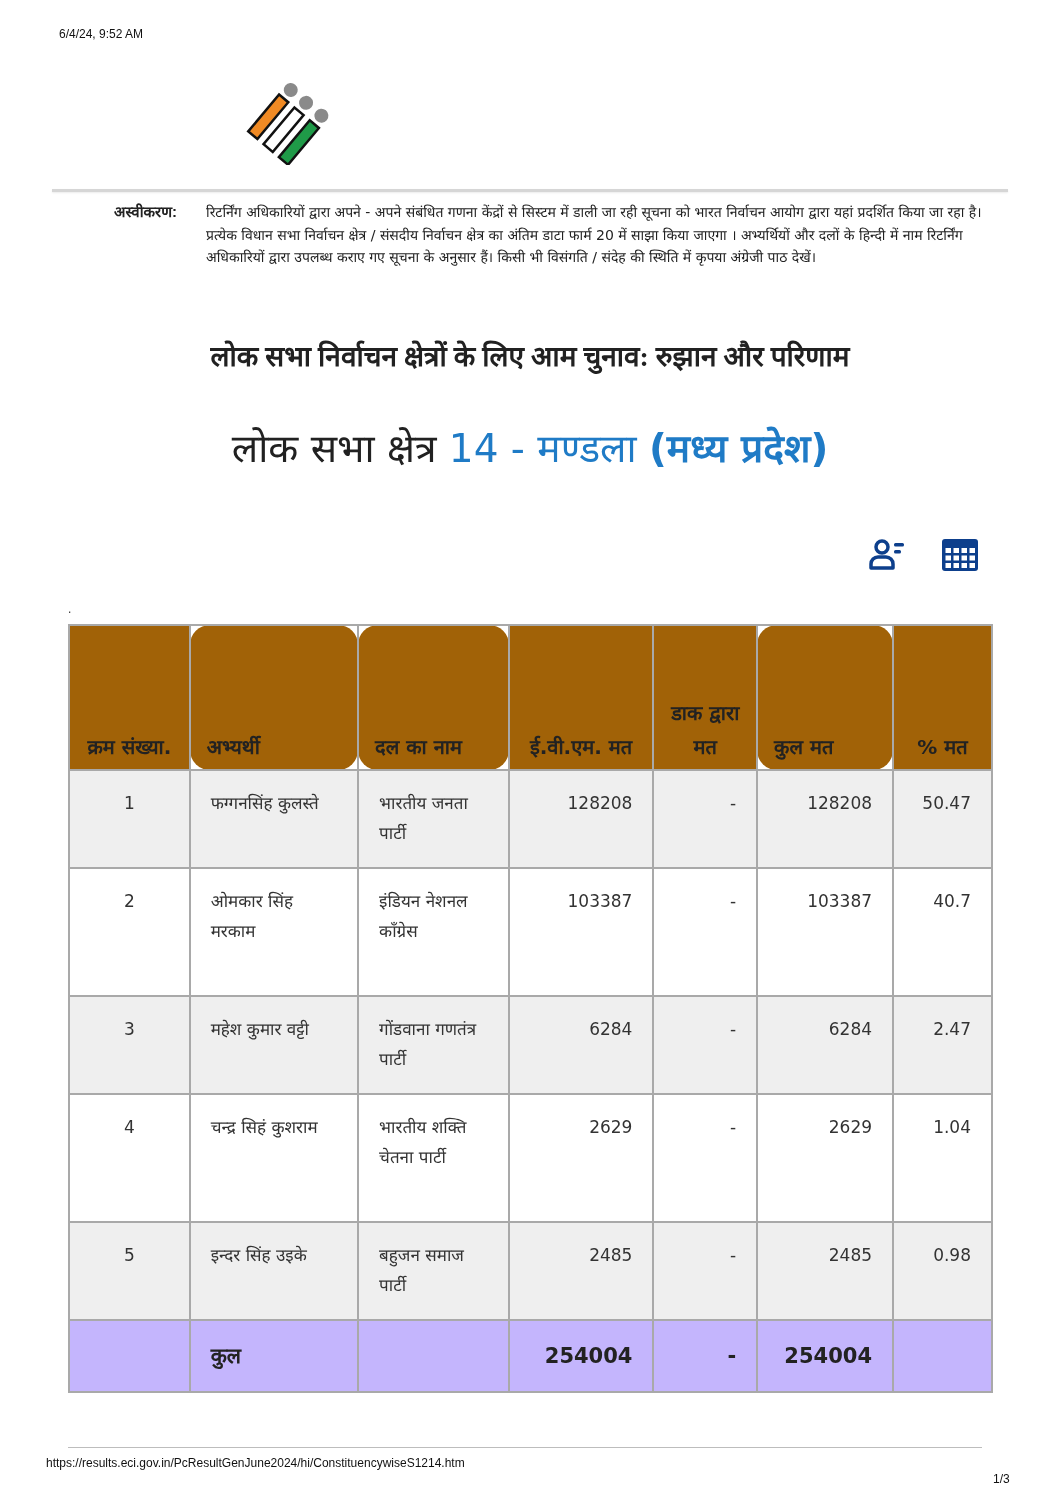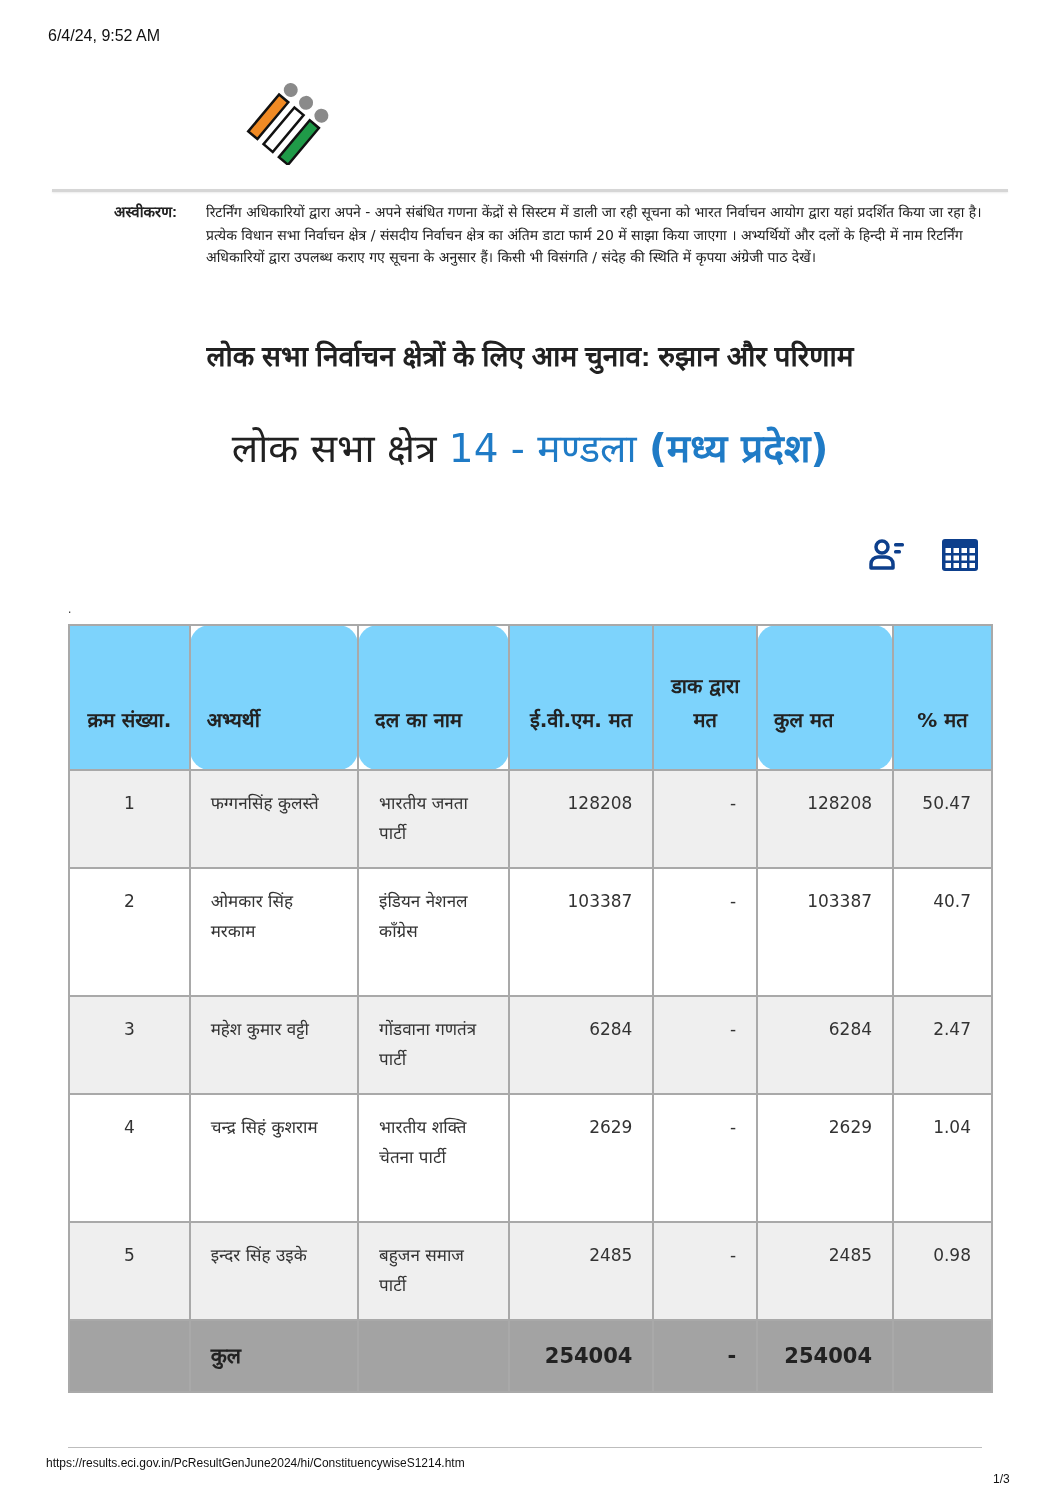--- a/index.html
+++ b/index.html
@@ -1,57 +1,57 @@
 <!DOCTYPE html>
 <html><head>
 <meta charset="utf-8">
 <style>
   * { box-sizing: border-box; margin: 0; padding: 0; }
   html, body { width: 1058px; height: 1496px; background: #ffffff; }
   body { position: relative; font-family: "Liberation Sans", "DejaVu Sans", sans-serif; color: #222; overflow: hidden; }
 
-  .print-header { position: absolute; left: 48px; top: 27px; font-size: 16px; color: #111; }
+  .print-header { position: absolute; left: 59px; top: 27px; font-size: 12px; color: #111; }
 
   .logo { position: absolute; left: 243px; top: 70px; width: 95px; height: 95px; }
 
   .header-rule { position: absolute; left: 52px; top: 189px; width: 956px; height: 3px; background: #d6d6d6; box-shadow: 0 1px 2px rgba(0,0,0,0.08); }
 
   .disclaimer { position: absolute; left: 114px; top: 201px; width: 870px; display: flex; font-size: 15px; line-height: 22.5px; color: #222; }
   .disclaimer .label { font-weight: bold; width: 92px; flex: none; font-size: 15px; }
   .disclaimer .text { flex: 1; font-family: "DejaVu Sans", sans-serif; font-size: 14px; }
 
-  .title { position: absolute; left: 60px; top: 338px; width: 940px; text-align: center; font-family: Liberation Sans, sans-serif; font-weight: bold; font-size: 28px; line-height: 38px; color: #212121; }
+  .title { position: absolute; left: 60px; top: 338px; width: 940px; text-align: center; font-family: Liberation Serif, serif; font-weight: bold; font-size: 28px; line-height: 38px; color: #212121; }
   .subtitle { position: absolute; left: 60px; top: 425px; width: 940px; text-align: center; font-family: "DejaVu Sans", sans-serif; font-size: 39px; line-height: 48px; color: #212121; }
   .subtitle .num { color: #1f7bc6; }
   .subtitle .state { color: #1f7bc6; font-weight: bold; }
 
   .icon-btn { position: absolute; top: 535px; width: 40px; height: 40px; display: flex; align-items: center; justify-content: center; cursor: pointer; }
   .icon-candidate { left: 868px; }
   .icon-grid { left: 940px; }
 
   .dot { position: absolute; left: 68px; top: 602px; font-size: 12px; color: #333; }
 
   table.results { position: absolute; left: 68px; top: 624px; width: 925px; border-collapse: collapse; border: 2px solid #a5a5a5; }
   table.results th, table.results td { border: 2px solid #a9a9a9; vertical-align: top; }
-  table.results th { font-family: "DejaVu Sans", sans-serif; font-weight: bold; font-size: 20px; line-height: 34px; color: #222; vertical-align: bottom; padding: 8px 16px 32px 16px; height: 145px; background: #7dd3fc; }
+  table.results th { font-family: "DejaVu Sans", sans-serif; font-weight: bold; font-size: 20px; line-height: 34px; color: #222; vertical-align: bottom; padding: 8px 16px 5px 16px; height: 145px; background: #a16207; }
   table.results td { font-family: "DejaVu Sans", sans-serif; font-size: 17px; line-height: 30px; color: #333; padding: 17px 20px 12px 20px; }
   table.results tr.odd td { background: #efefef; }
   table.results tr.even td { background: #ffffff; }
   .c-sn { width: 121px; text-align: center; }
   .c-cand { width: 169px; text-align: left; }
   .c-party { width: 151px; text-align: left; }
   .c-evm { width: 145px; text-align: right; }
   .c-post { width: 104px; text-align: right; }
   .c-total { width: 136px; text-align: right; }
   .c-pct { width: 99px; text-align: right; }
   th.c-sn, th.c-evm, th.c-post, th.c-pct { text-align: center; }
   th.c-cand, th.c-party, th.c-total { text-align: left; border-radius: 20px; }
   tr.data-row td { height: 98px; }
   tr.data-row.tall td { height: 128px; }
-  tr.total-row td { height: 72px; font-weight: bold; font-size: 21px; color: #222; padding-top: 20px; background: #a3a3a3; }
+  tr.total-row td { height: 72px; font-weight: bold; font-size: 21px; color: #222; padding-top: 20px; background: #c4b5fd; }
 
   .footer-rule { position: absolute; left: 68px; top: 1447px; width: 914px; height: 1px; background: #bdbdbd; }
   .footer-url { position: absolute; left: 46px; top: 1456px; font-size: 12px; color: #111; }
   .footer-page { position: absolute; left: 993px; top: 1472px; font-size: 12px; color: #111; }
 </style>
 </head>
 <body>
 
 <div class="print-header">6/4/24, 9:52 AM</div>
 

